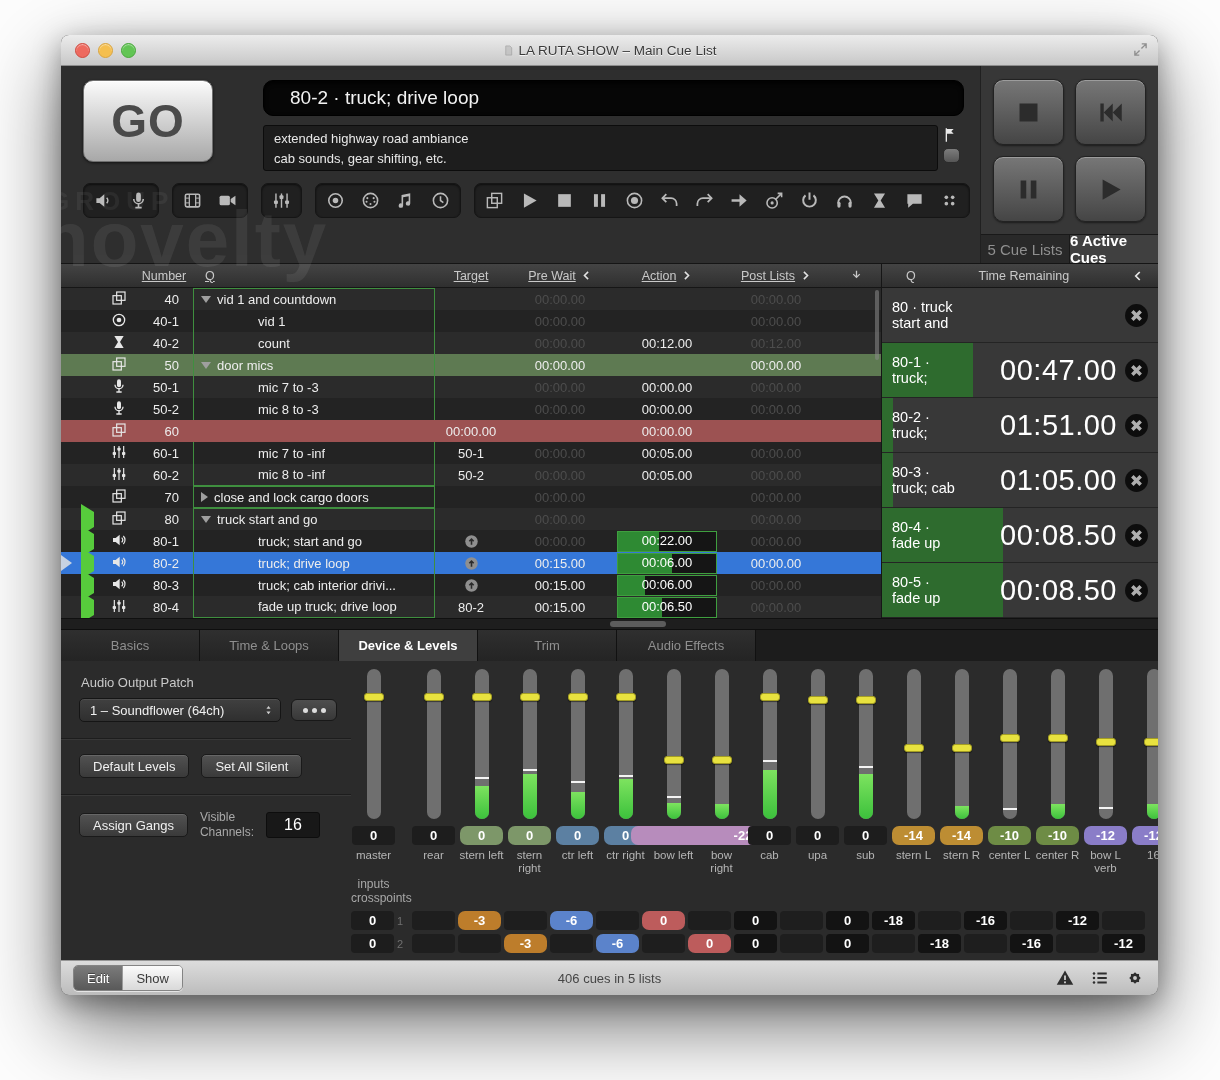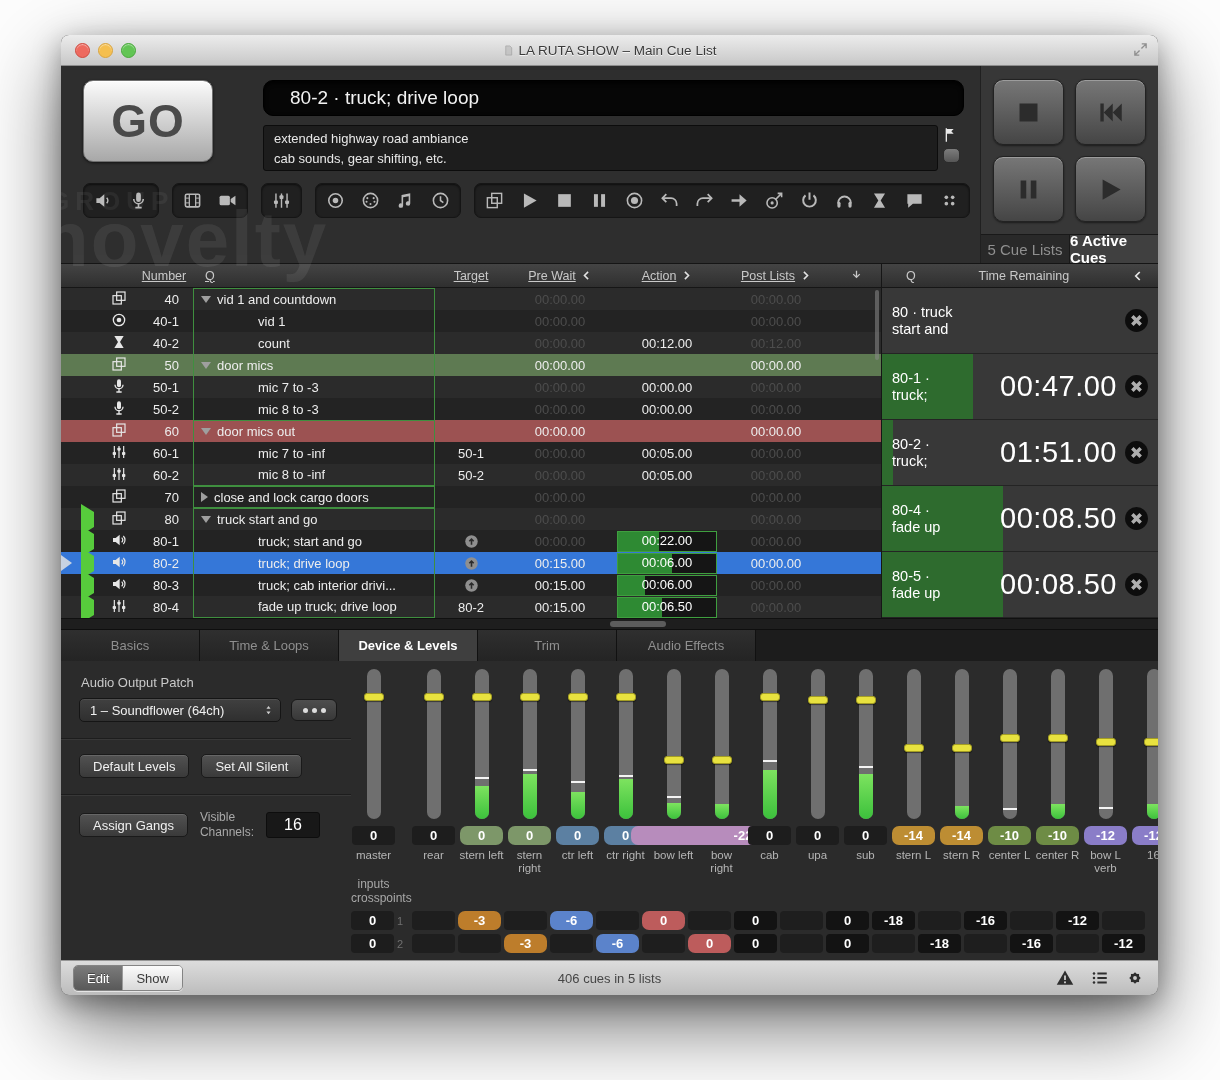--- a/index.html
+++ b/index.html
@@ -558,24 +558,20 @@
               <div></div>
             </div>
             <div class="trow even red">
               <div class="gutter"></div>
               <div></div>
               <div><span class="icn cicon"><svg viewBox="0 0 24 24">
                     <rect x="8.5" y="3" width="12.5" height="12.5" fill="none" stroke="currentColor" stroke-width="1.8"></rect>
                     <rect x="3" y="8.5" width="12.5" height="12.5" fill="none" stroke="currentColor" stroke-width="1.8"></rect>
                   </svg></span></div>
               <div class="numcell">60</div>
-              <div class="qcell gtop">
-                <span class="disc open"></span>
-                <span class="qname">door mics out</span>
-              </div>
               <div class="tcell"></div>
               <div class="timecell"><span class="">00:00.00</span></div>
               <div class="timecell"></div>
               <div class="timecell"><span class="">00:00.00</span></div>
               <div></div>
             </div>
             <div class="trow odd">
               <div class="gutter"></div>
               <div></div>
               <div><span class="icn cicon"><svg viewBox="0 0 24 24">
@@ -804,20 +800,34 @@
                 </svg>
               </span>
             </div>
             <div class="arow">
               <div class="fillg" style="width:4%"></div>
               <div class="albl">
                 <div>80-2 ·</div>
                 <div>truck;</div>
               </div>
               <div class="atime">01:51.00</div>
+              <span class="icn xbtn">
+                <svg viewBox="0 0 24 24">
+                  <circle cx="12" cy="12" r="11" fill="#0d0d0d"></circle>
+                  <path d="M8 8l8 8M16 8l-8 8" stroke="#aeaeae" stroke-width="3.4"></path>
+                </svg>
+              </span>
+            </div>
+            <div class="arow">
+              <div class="fillg" style="width:4%"></div>
+              <div class="albl">
+                <div>80-3 ·</div>
+                <div>truck; cab</div>
+              </div>
+              <div class="atime">01:05.00</div>
               <span class="icn xbtn">
                 <svg viewBox="0 0 24 24">
                   <circle cx="12" cy="12" r="11" fill="#0d0d0d"></circle>
                   <path d="M8 8l8 8M16 8l-8 8" stroke="#aeaeae" stroke-width="3.4"></path>
                 </svg>
               </span>
             </div>
             <div class="arow">
               <div class="fillg" style="width:44%"></div>
               <div class="albl">

